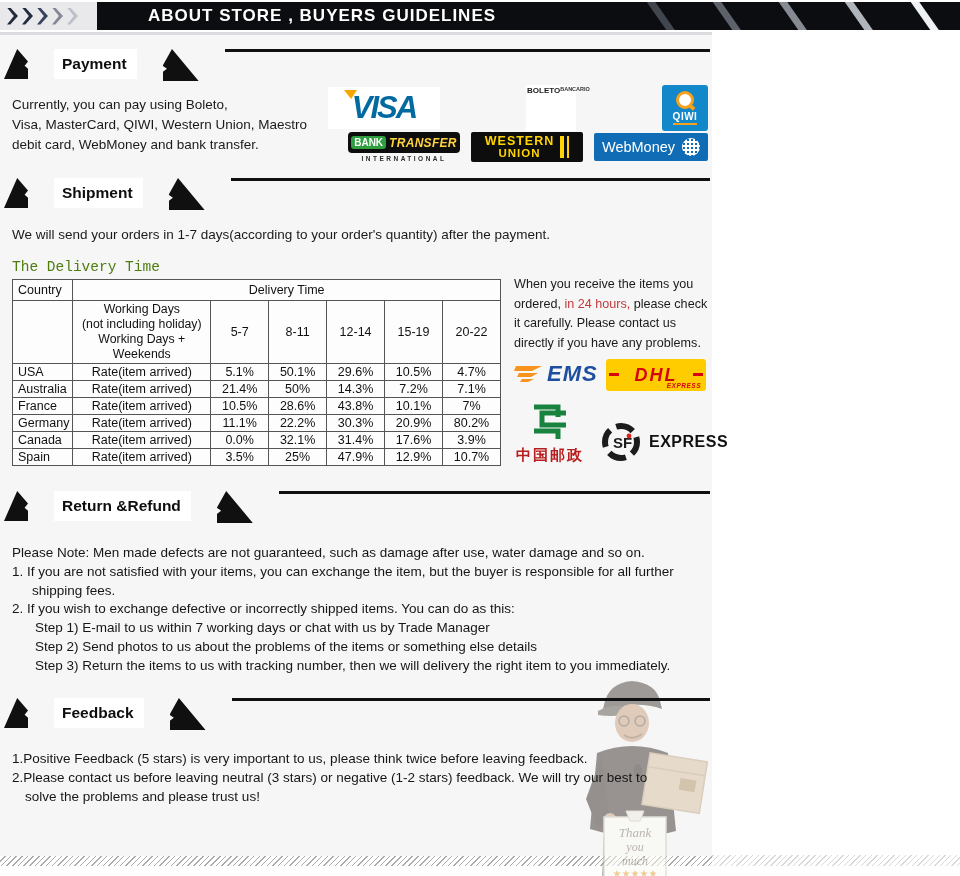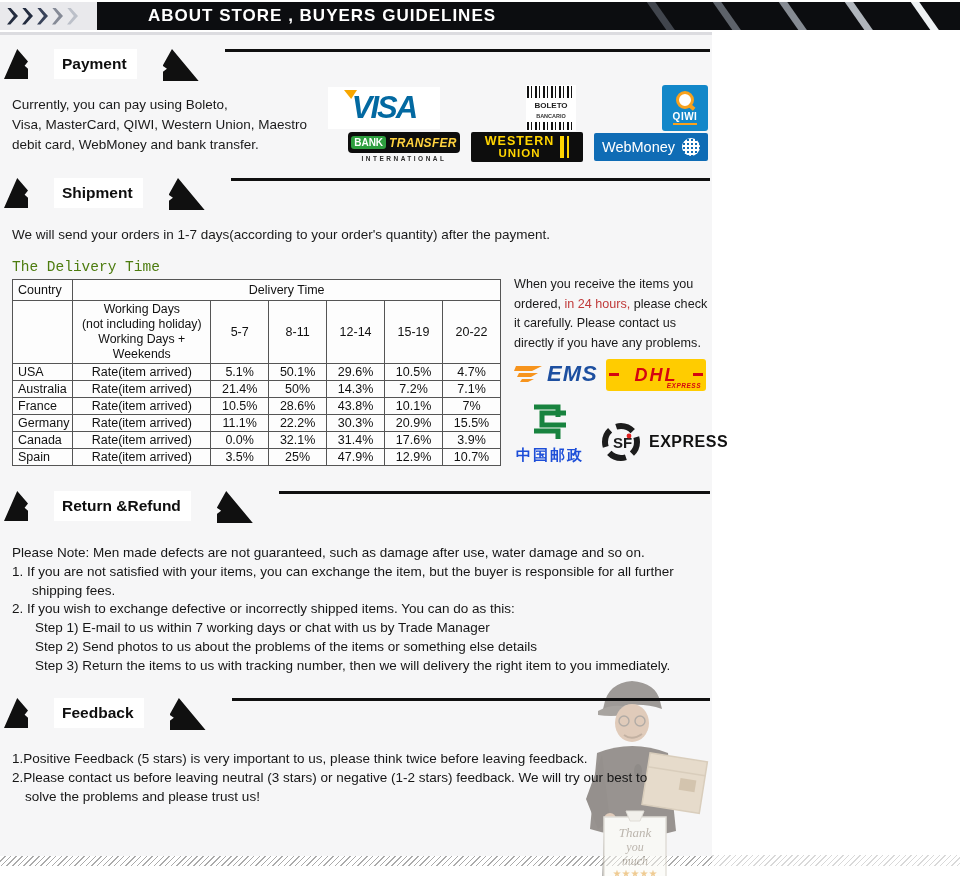--- a/index.html
+++ b/index.html
@@ -46,21 +46,21 @@
   
   .paylogos { position:absolute; left:328px; top:50px; width:380px; z-index:2; }
   .payrow { display:flex; justify-content:space-between; align-items:center; }
   .payrow + .payrow { margin-top:1px;padding-left:20px; }
 
   .visa { position:relative; width:112px; height:42px; background:#fff; display:flex; align-items:center; justify-content:center; }
   .visa-word { font-size:31px; font-weight:bold; font-style:italic; letter-spacing:-2px; color:#0369a1; }
   .visa-flick { position:absolute; left:16px; top:3px; width:13px; height:9px; background:#f7a600;
                 clip-path:polygon(0 0,100% 0,55% 100%); }
 
-  .boleto { width:50px; height:46px; background:#fff; display:flex; flex-direction:column; justify-content:space-between; padding:1px; }
+  .boleto { width:50px; height:46px; background:#fff; display:flex; flex-direction:row; justify-content:space-between; padding:1px; }
   .barcode { height:12px; background:repeating-linear-gradient(90deg,#111 0 2px,#fff 2px 4px,#111 4px 5px,#fff 5px 8px); }
   .barcode.small { height:8px; }
   .boleto-t1 { font-size:8px; font-weight:bold; text-align:center; line-height:9px; }
   .boleto-t2 { font-size:5.5px; font-weight:bold; text-align:center; color:#333; line-height:6px; }
 
   .qiwi { width:46px; height:46px; background:#1287c9; border-radius:3px; display:flex; flex-direction:column;
           align-items:center; justify-content:center; gap:2px; }
   .qiwi-circle { position:relative; width:18px; height:18px; background:#fff; border:3px solid #f8a11c; border-radius:50%; }
   .qiwi-circle::after { content:""; position:absolute; right:-4px; bottom:-3px; width:7px; height:4px;
                         background:#f8a11c; transform:rotate(40deg); }
@@ -115,21 +115,21 @@
   .ems { left:514px; top:326px; gap:3px; }
   .ems-word { font-size:22px; font-weight:bold; font-style:italic; color:#1d4fa0; letter-spacing:1px; }
   .dhl { left:606px; top:324px; width:100px; height:32px; background:#ffcc00; border-radius:3px;
          justify-content:center; position:absolute; }
   .dhl-word { font-size:18px; font-weight:bold; font-style:italic; color:#d40511; letter-spacing:2px; }
   .dhl::before, .dhl::after { content:""; position:absolute; top:14px; width:10px; height:3px; background:#d40511; }
   .dhl::before { left:3px; } .dhl::after { right:3px; }
   .dhl-sub { position:absolute; right:5px; bottom:2px; font-size:6.5px; font-style:italic; font-weight:bold; color:#d40511; letter-spacing:.5px; }
 
   .cnpost { left:516px; top:364px; flex-direction:column; gap:3px; }
-  .cnpost-word { font-size:15px; font-weight:bold; color:#1d4ed8; letter-spacing:2px; }
+  .cnpost-word { font-size:15px; font-weight:bold; color:#b91c1c; letter-spacing:2px; }
   .sf { left:600px; top:386px; gap:7px; }
   .sf-express { font-size:16px; font-weight:bold; color:#111; letter-spacing:.5px; }
 
   
   .lines { position:absolute; left:12px; z-index:2; font-size:13.5px; color:#161616; }
   .lines div { line-height:18.8px; white-space:nowrap; }
   .ind1 { padding-left:20px; }
   .ind2 { padding-left:23px; }
   .ind3 { padding-left:13px; }
 
@@ -301,21 +301,21 @@
         <td class="c-num">10.1%</td>
         <td class="c-num">7%</td>
       </tr>
       <tr class="drow">
         <td class="c-country">Germany</td>
         <td class="c-desc">Rate(item arrived)</td>
         <td class="c-num">11.1%</td>
         <td class="c-num">22.2%</td>
         <td class="c-num">30.3%</td>
         <td class="c-num">20.9%</td>
-        <td class="c-num">15.5%</td>
+        <td class="c-num">80.2%</td>
       </tr>
       <tr class="drow">
         <td class="c-country">Canada</td>
         <td class="c-desc">Rate(item arrived)</td>
         <td class="c-num">0.0%</td>
         <td class="c-num">32.1%</td>
         <td class="c-num">31.4%</td>
         <td class="c-num">17.6%</td>
         <td class="c-num">3.9%</td>
       </tr>

